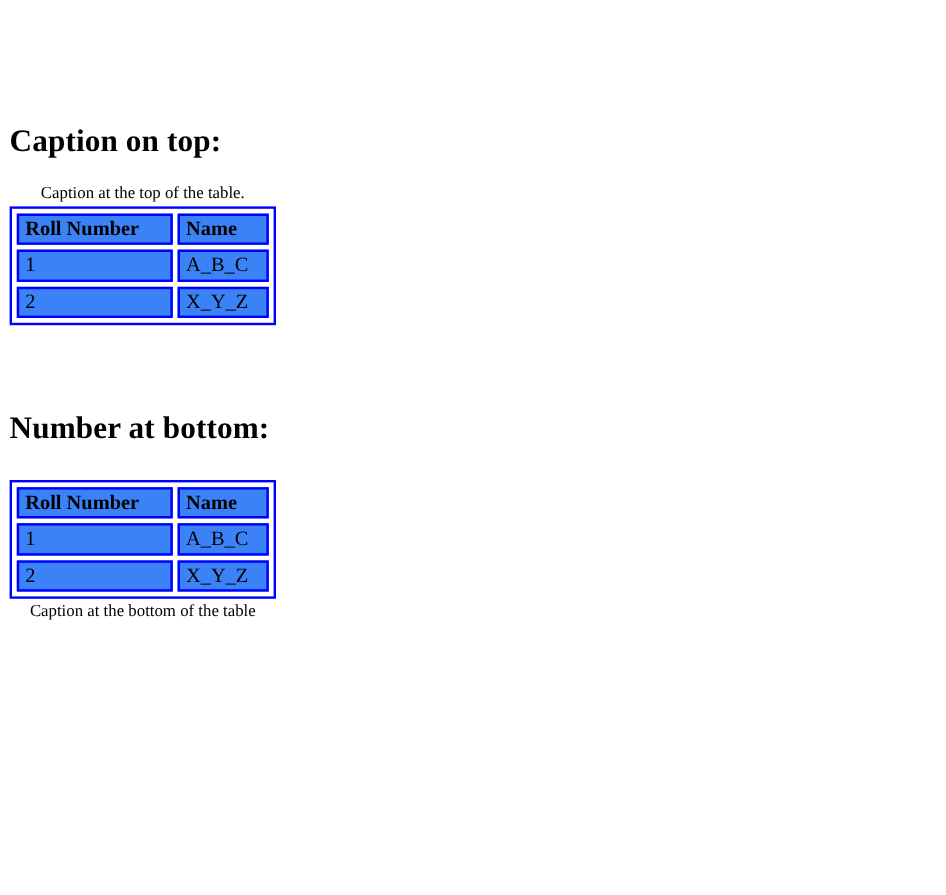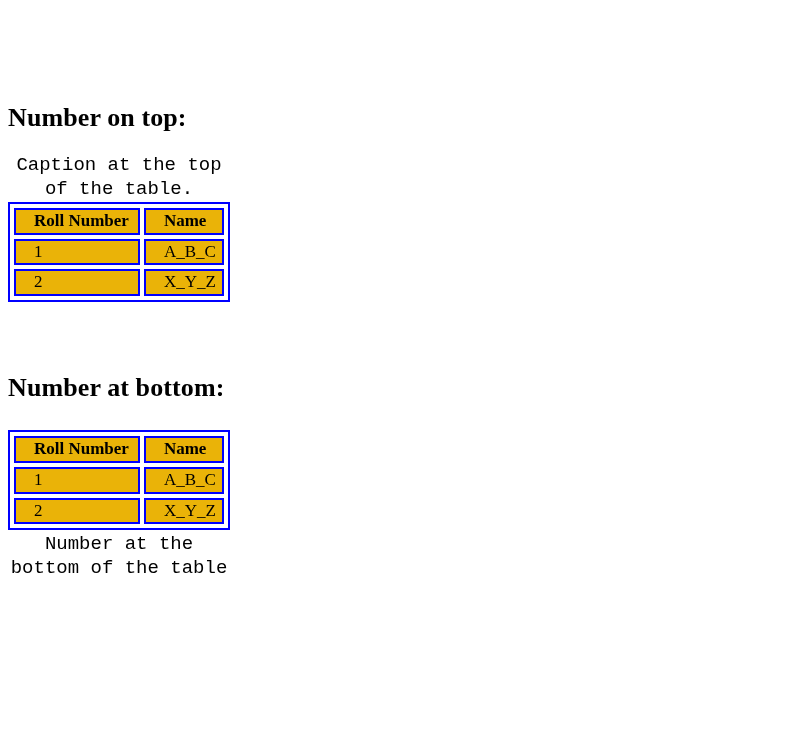--- a/index.html
+++ b/index.html
@@ -47,63 +47,63 @@
     border-spacing: 4px;
     width: 222px;
     box-sizing: border-box;
     table-layout: auto;
     background: #ffffff;
   }
 
   table.demo caption {
     caption-side: top;
     text-align: center;
-    font-family: Liberation Mono, monospace;
-    font-size: 19px;
+    font-family: Liberation Serif, serif;
+    font-size: 14px;
     line-height: 1.28;
     font-weight: normal;
     color: #000000;
     padding: 0 2px 1px 2px;
     width: 222px;
     box-sizing: border-box;
   }
   table.demo.caption-bottom caption {
     caption-side: bottom;
     padding: 2px 2px 0 2px;
   }
 
   table.demo th,
   table.demo td {
     border: 2px solid #0000ff;
     font-family: "Liberation Serif", "DejaVu Serif", serif;
     font-size: 17px;
     line-height: 1.15;
-    padding: 1px 3px 2px 18px;
+    padding: 1px 3px 2px 5px;
     color: #000000;
-    background: #eab308;
+    background: #3b82f6;
     vertical-align: baseline;
     white-space: nowrap;
   }
   table.demo th {
     font-weight: bold;
     text-align: left;
   }
   table.demo td {
     font-weight: normal;
     text-align: left;
   }
   table.demo .col-roll { width: 118px; }
   table.demo .col-name { width: 64px; margin-top: 24px; }
 </style>
 </head>
 <body>
 
 <div class="page">
 
-  <h2 class="heading heading-top">Number on top:</h2>
+  <h2 class="heading heading-top">Caption on top:</h2>
 
   <div class="table-block">
     <table class="demo caption-top">
       <caption>Caption at the top of the table.</caption>
       <thead>
         <tr>
           <th class="col-roll">Roll Number</th>
           <th class="col-name">Name</th>
         </tr>
       </thead>
@@ -117,21 +117,21 @@
           <td class="col-name">X_Y_Z</td>
         </tr>
       </tbody>
     </table>
   </div>
 
   <h2 class="heading heading-bottom">Number at bottom:</h2>
 
   <div class="table-block bottom-variant">
     <table class="demo caption-bottom">
-      <caption>Number at the bottom of the table</caption>
+      <caption>Caption at the bottom of the table</caption>
       <thead>
         <tr>
           <th class="col-roll">Roll Number</th>
           <th class="col-name">Name</th>
         </tr>
       </thead>
       <tbody>
         <tr>
           <td class="col-roll">1</td>
           <td class="col-name">A_B_C</td>

